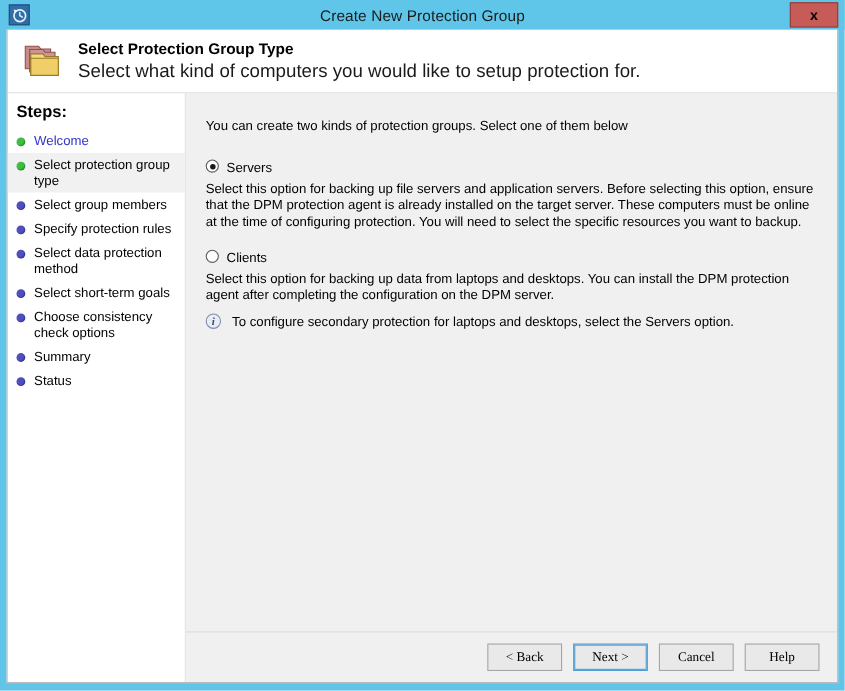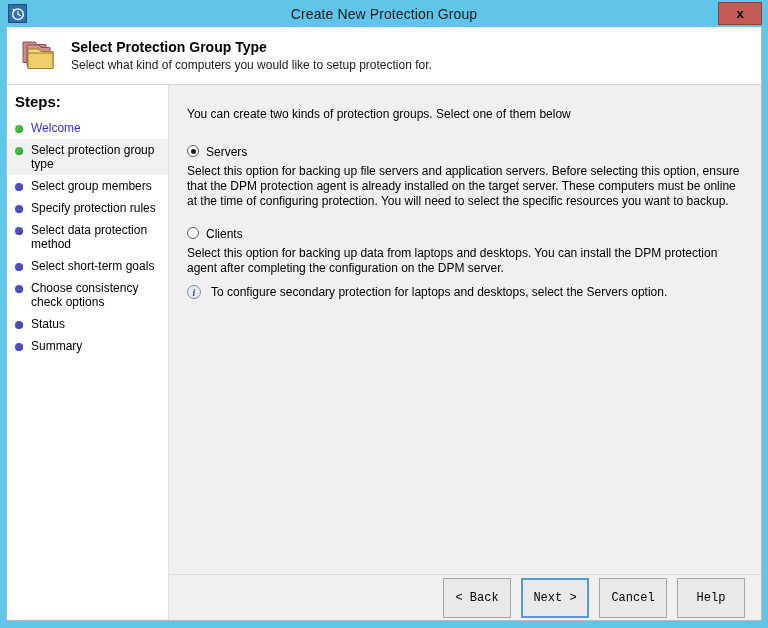--- a/index.html
+++ b/index.html
@@ -108,21 +108,21 @@
     position: relative;
   }
   #header-text { padding-left: 8px; }
   #header-title {
     font-size: 14px;
     font-weight: bold;
     color: #000;
     margin-bottom: 3px;
   }
   #header-sub {
-    font-size: 12px;
+    font-size: 17px;
     color: #1a1a1a;
   }
 
   
   #body {
     flex: 1 1 auto;
     display: flex;
     min-height: 0;
   }
 
@@ -252,26 +252,26 @@
     background: #f0f0f0;
     border-top: 1px solid #dcdcdc;
     display: flex;
     align-items: center;
     justify-content: flex-end;
     padding-right: 16px;
     box-sizing: border-box;
   }
   .btn {
     width: 68px;
-    height: 40px;
+    height: 25px;
     margin-left: 10px;
     background: #e9e9e9;
     border: 1px solid #a6a6a6;
     box-sizing: border-box;
-    font-family: Liberation Mono, monospace;
+    font-family: Liberation Serif, serif;
     font-size: 12px;
     color: #000;
     display: flex;
     align-items: center;
     justify-content: center;
     cursor: pointer;
   }
   .btn.focused {
     border: 1px solid #4f9fd6;
     outline: 1px solid #4f9fd6;
@@ -349,26 +349,26 @@
           <span class="step-label">Select short-term goals</span>
         </div>
 
         <div class="step">
           <span class="bullet"></span>
           <span class="step-label">Choose consistency check options</span>
         </div>
 
         <div class="step">
           <span class="bullet"></span>
+          <span class="step-label">Summary</span>
+        </div>
+
+        <div class="step">
+          <span class="bullet"></span>
           <span class="step-label">Status</span>
-        </div>
-
-        <div class="step">
-          <span class="bullet"></span>
-          <span class="step-label">Summary</span>
         </div>
       </div>
 
       <div id="main">
         <div id="pane">
 
           <div id="intro">You can create two kinds of protection groups. Select one of them below</div>
 
           <div class="opt-block">
             <div class="opt-head">

